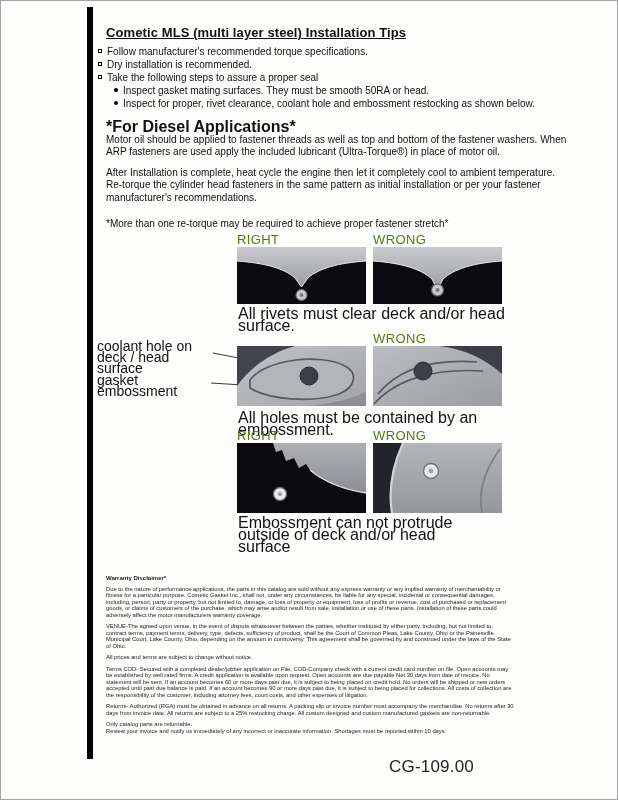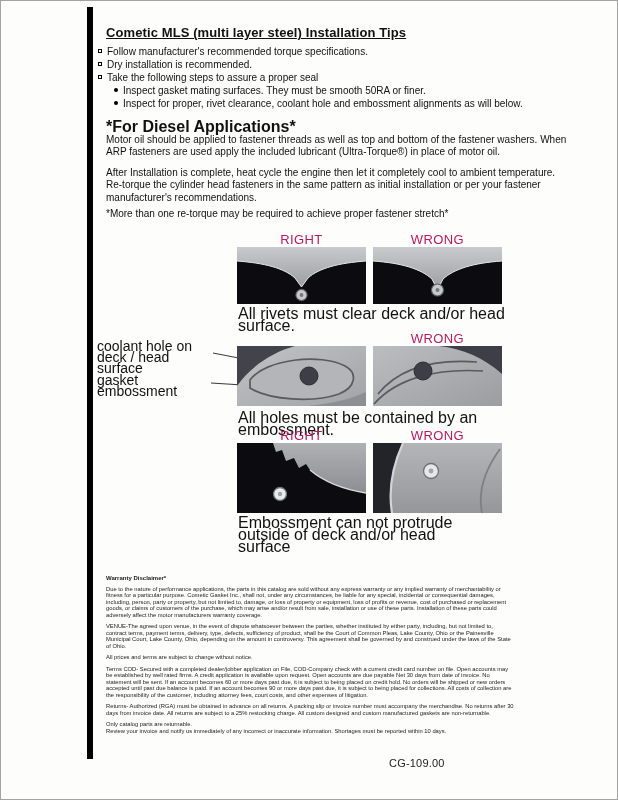--- a/index.html
+++ b/index.html
@@ -21,23 +21,23 @@
   .intro .line { line-height:13px; white-space:nowrap; }
   .intro .line.sub { margin-left:16px; }
   .mk { display:inline-block; vertical-align:middle; margin-right:5px; position:relative; top:-1px; }
   .mk.sq { width:4px; height:4px; border:1px solid #000; background:transparent; }
   .mk.dot { width:4px; height:4px; background:#000; border-radius:50%; }
 
   .diesel-heading { position:absolute; left:105px; top:117px; font-size:16px; font-weight:bold; }
   .para { position:absolute; left:105px; font-size:10px; line-height:12.4px; }
   #para1 { top:133px; width:466px; }
   #para2 { top:166px; width:450px; }
-  #note  { top:207px; width:470px; }
-
-  .fig-label { position:absolute; width:129px; text-align:center; font-size:13px; letter-spacing:0.4px; color:#be185d; }
+  #note  { top:217px; width:470px; }
+
+  .fig-label { position:absolute; width:129px; font-size:13px; letter-spacing:0.4px; color:#4d7c0f; }
   #r1-lr { left:236px; top:231px; } #r1-lw { left:372px; top:231px; }
   #r2-lw { left:372px; top:330px; }
   #r3-lr { left:236px; top:427px; } #r3-lw { left:372px; top:427px; }
 
   .panel { position:absolute; display:block; }
   #r1-pr { left:236px; top:246px; } #r1-pw { left:372px; top:246px; }
   #r2-pr { left:236px; top:345px; } #r2-pw { left:372px; top:345px; }
   #r3-pr { left:236px; top:442px; } #r3-pw { left:372px; top:442px; }
 
   .caption { position:absolute; left:237px; font-size:16px; line-height:12px; }
@@ -48,36 +48,36 @@
   .callout { position:absolute; width:112px; text-align:left; font-size:14px; line-height:11px; }
   #co-coolant { left:96px; top:340px; }
   #co-emboss  { left:96px; top:374px; }
   #callout-lines { position:absolute; left:210px; top:344px; }
 
   .smallprint { position:absolute; left:105px; top:574px; width:408px; font-size:5.8px; line-height:6.5px; color:#1c1c1c; }
   .smallprint .sp-h { font-size:6px; font-weight:bold; margin-bottom:4px; }
   .smallprint p { margin-bottom:5px; }
   .smallprint p.tight { margin-bottom:0; }
 
-  .footer-code { position:absolute; left:388px; top:756px; font-size:11px; letter-spacing:0.2px; color:#222; }
+  .footer-code { position:absolute; left:388px; top:756px; font-size:17px; letter-spacing:0.2px; color:#222; }
 </style>
 </head>
 <body>
 
 <div class="page">
   <div class="leftbar"></div>
 
   <div class="title">Cometic MLS (multi layer steel) Installation Tips</div>
 
   <div class="intro">
     <div class="line"><span class="mk sq"></span><span>Follow manufacturer's recommended torque specifications.</span></div>
     <div class="line"><span class="mk sq"></span><span>Dry installation is recommended.</span></div>
     <div class="line"><span class="mk sq"></span><span>Take the following steps to assure a proper seal</span></div>
-    <div class="line sub"><span class="mk dot"></span><span>Inspect gasket mating surfaces.  They must be smooth 50RA or finer.</span></div>
-    <div class="line sub"><span class="mk dot"></span><span>Inspect for proper, rivet clearance, coolant hole and embossment alignments as will below.</span></div>
+    <div class="line sub"><span class="mk dot"></span><span>Inspect gasket mating surfaces.  They must be smooth 50RA or head.</span></div>
+    <div class="line sub"><span class="mk dot"></span><span>Inspect for proper, rivet clearance, coolant hole and embossment restocking as shown below.</span></div>
   </div>
 
   <div class="diesel-heading">*For Diesel Applications*</div>
   <div class="para" id="para1">Motor oil should be applied to fastener threads as well as top and bottom of the fastener washers. When ARP fasteners are used apply the included lubricant (Ultra-Torque®) in place of motor oil.</div>
   <div class="para" id="para2">After Installation is complete, heat cycle the engine then let it completely cool to ambient temperature. Re-torque the cylinder head fasteners in the same pattern as initial installation or per your fastener manufacturer's recommendations.</div>
   <div class="para" id="note">*More than one re-torque may be required to achieve proper fastener stretch*</div>
 
   <div class="fig-label" id="r1-lr">RIGHT</div>
   <div class="fig-label" id="r1-lw">WRONG</div>
 

